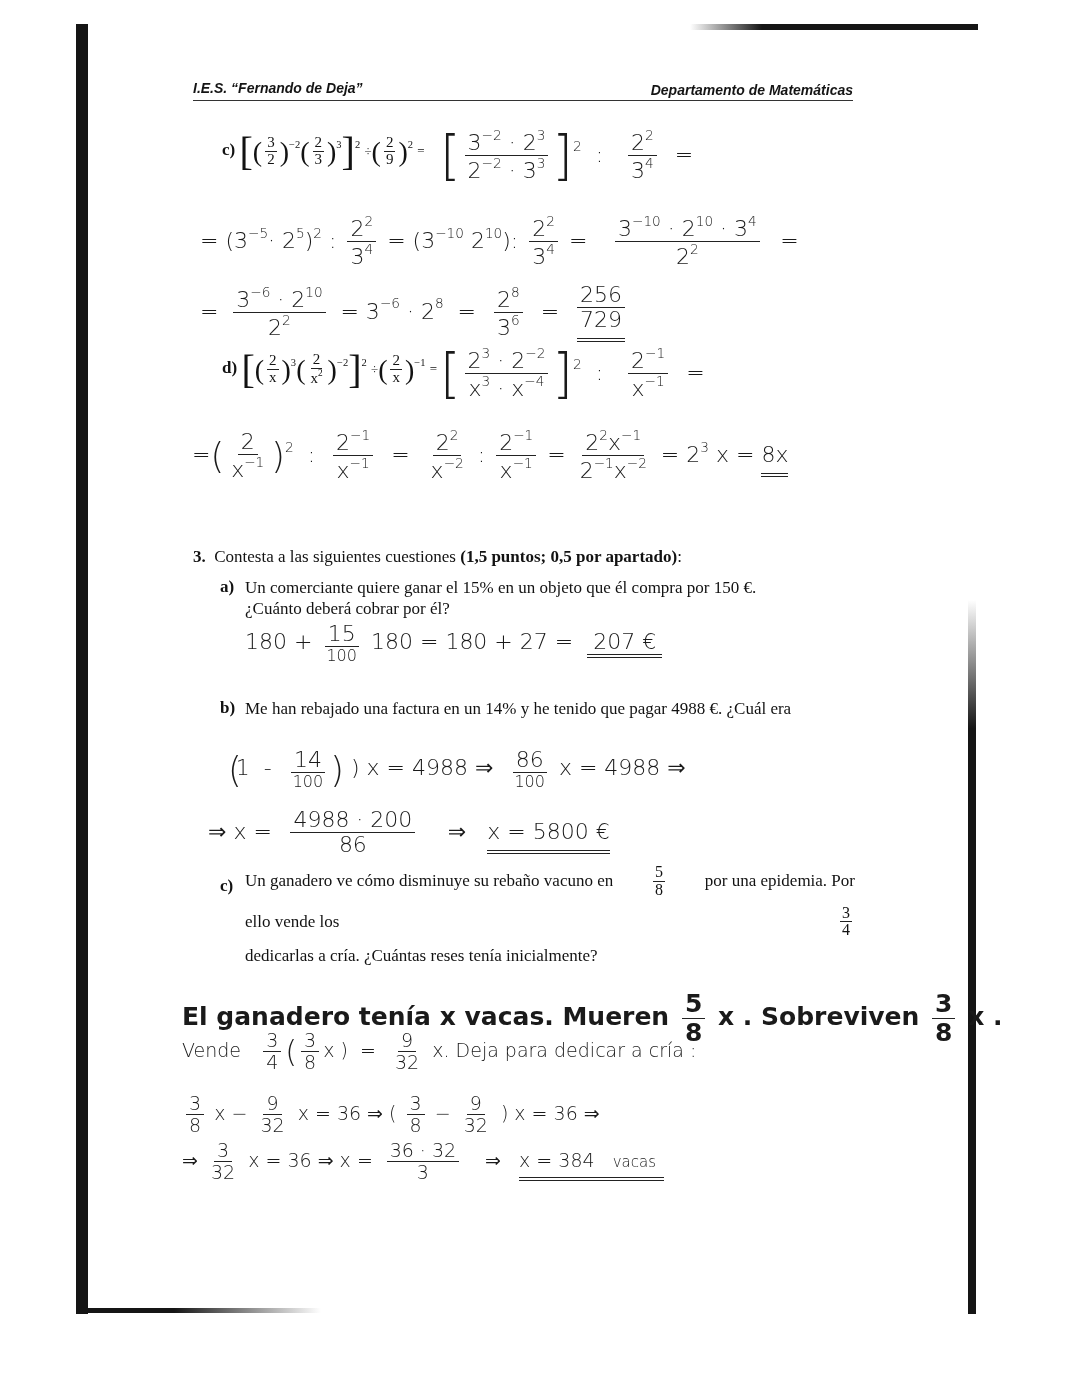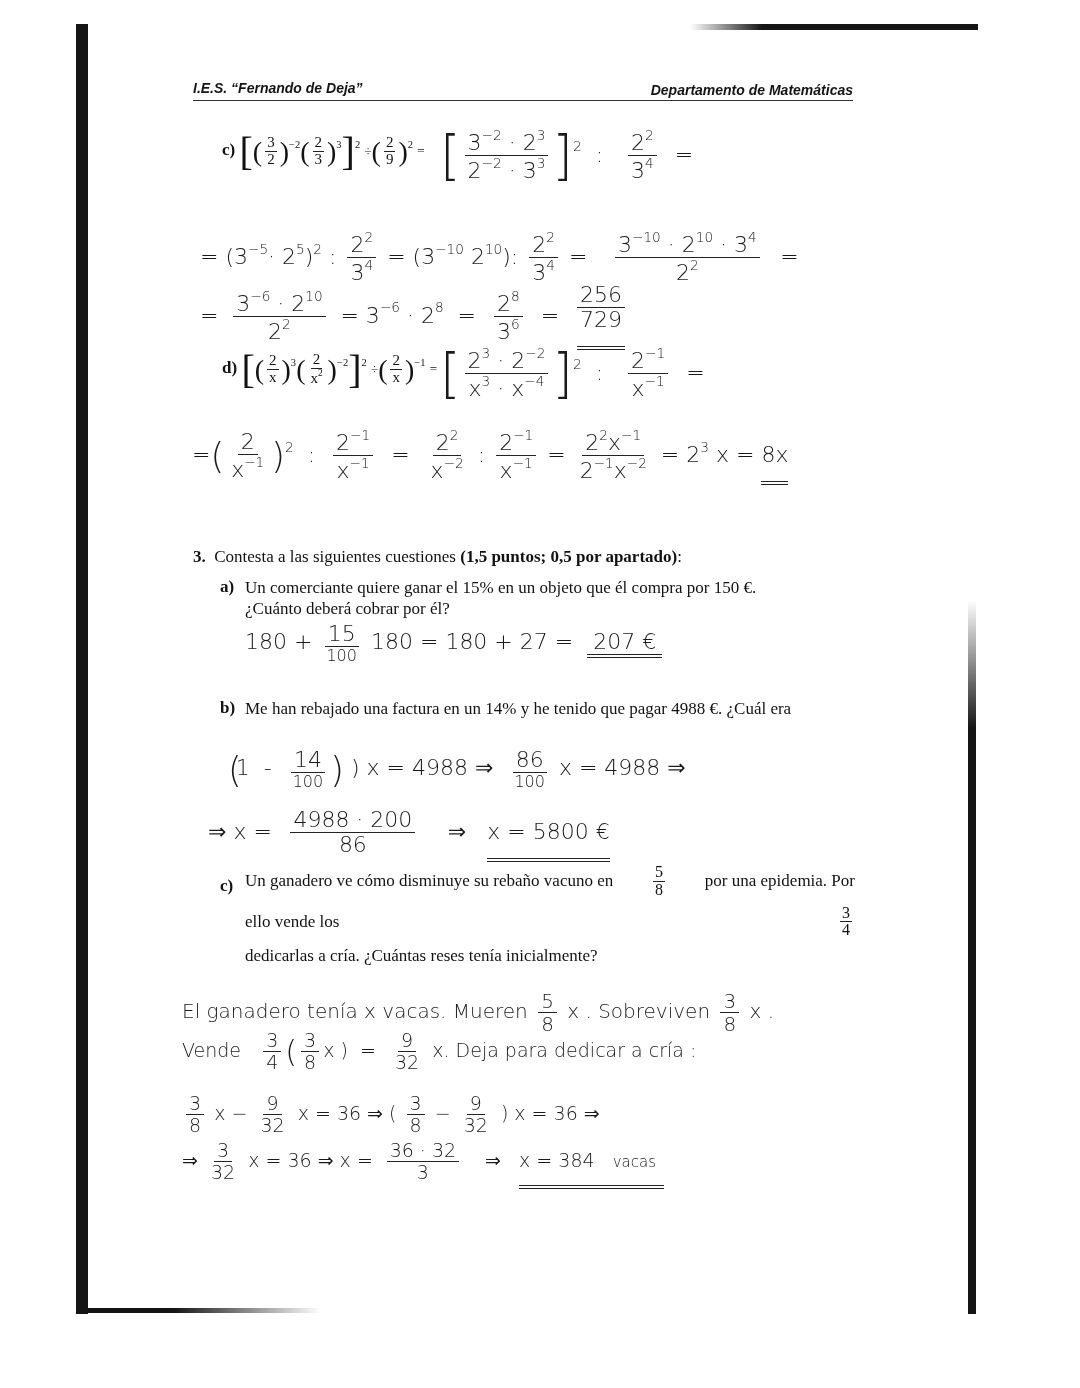--- a/index.html
+++ b/index.html
@@ -23,21 +23,21 @@
   .hw { font-family:"DejaVu Sans", sans-serif; color:#1a1a1a; font-weight:300; }
   .abs { position:absolute; white-space:nowrap; }
 
   
   .frac { display:inline-flex; flex-direction:column; align-items:center; vertical-align:middle; margin:0 4px; }
   .frac > span { display:block; padding:0 3px; line-height:1.1; }
   .frac > .num { border-bottom:1.5px solid #222; }
   .sup { font-size:0.62em; vertical-align:0.75em; }
   .big { font-size:1.6em; vertical-align:middle; font-weight:200; }
   .huge { font-size:2.4em; vertical-align:middle; font-weight:200; }
-  .dbl { border-bottom:4px double #222; padding-bottom:14px; }
+  .dbl { border-bottom:4px double #222; padding-bottom:6px; }
 
   .print { font-family:"Liberation Serif", serif; font-size:17px; color:#121212; }
   .label { font-weight:bold; }
   .q-text { position:absolute; left:245px; width:610px; font-size:17px; line-height:21px; text-align:justify; }
   .pfrac { display:inline-flex; flex-direction:column; align-items:center; vertical-align:middle; font-size:15px; margin:0 3px; }
   .pfrac > span { line-height:1.05; padding:0 2px; }
   .pfrac > .num { border-bottom:1px solid #222; }
 </style>
 </head>
 <body>
@@ -74,21 +74,21 @@
         <span><span>2</span><span class="sup">−2</span> · <span>3</span><span class="sup">3</span></span>
       </span><span class="huge">]</span><span class="sup">2</span>
     &nbsp;<span>:</span>&nbsp;&nbsp;
     <span class="frac">
         <span class="num">2<span class="sup">2</span></span>
         <span>3<span class="sup">4</span></span>
       </span>&nbsp;
     <span>=</span>
   </div>
 
-  <div class="abs hw" style="left:200px; top:230px; font-size:22px;text-align:right;">
+  <div class="abs hw" style="left:200px; top:214px; font-size:22px;text-align:right;">
     <span>= (3</span><span class="sup">−5</span><span>· 2</span><span class="sup">5</span><span>)</span><span class="sup">2</span>
     <span>:</span>
     <span class="frac">
         <span class="num">2<span class="sup">2</span></span>
         <span>3<span class="sup">4</span></span>
       </span>
     <span>= (3</span><span class="sup">−10</span><span> 2</span><span class="sup">10</span><span>):</span>
     <span class="frac">
         <span class="num">2<span class="sup">2</span></span>
         <span>3<span class="sup">4</span></span>
@@ -244,21 +244,21 @@
     <div style="display:flex; justify-content:space-between; align-items:center; margin-top:6px;">
       <span>ello vende los</span>
       <span class="pfrac" style="font-size:16px;">
           <span class="num">3</span>
           <span>4</span>
         </span>
     </div>
     <div style="margin-top:6px;">dedicarlas a cría. ¿Cuántas reses tenía inicialmente?</div>
   </div>
 
-  <div class="abs hw" style="left:182px; top:990px; font-size:20px;">
+  <div class="abs hw" style="left:182px; top:990px; font-size:25px;font-weight:bold;">
     <span>El ganadero tenía x vacas. Mueren</span>
     <span class="frac">
         <span class="num">5</span>
         <span>8</span>
       </span>
     <span>x . Sobreviven</span>
     <span class="frac">
         <span class="num">3</span>
         <span>8</span>
       </span>

